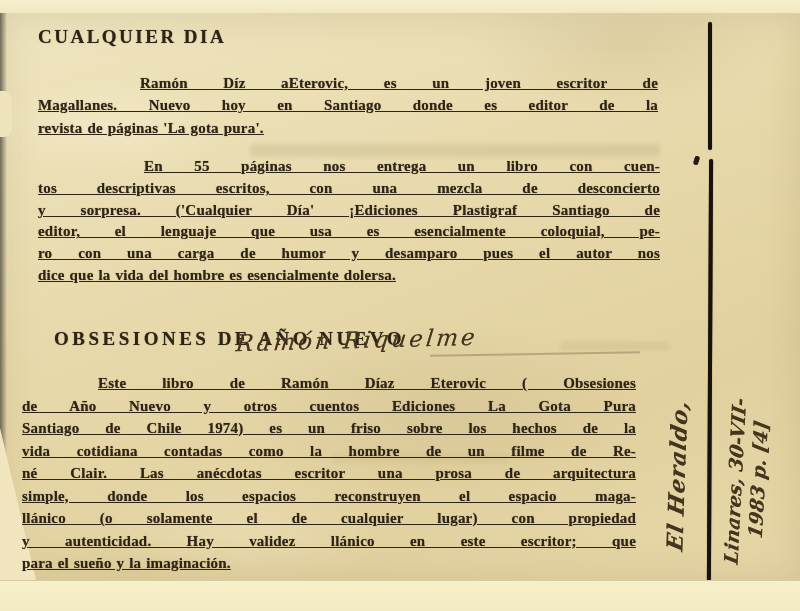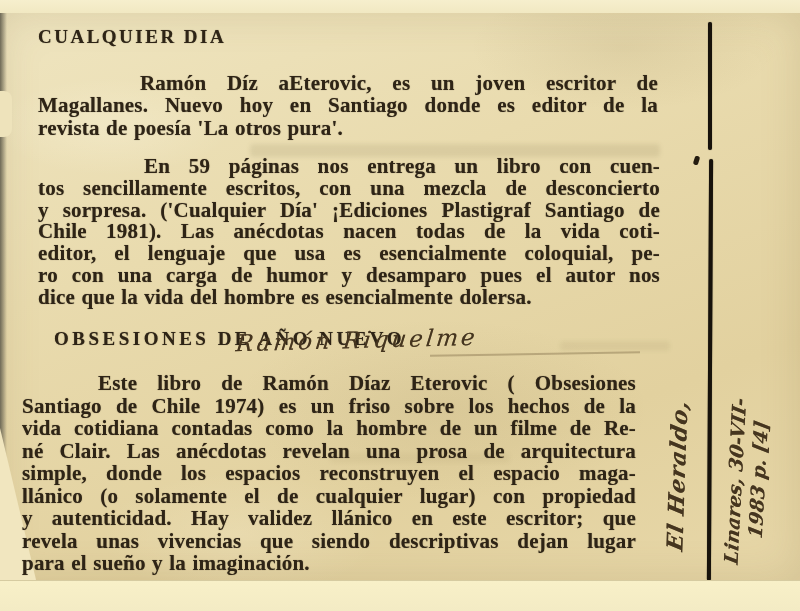--- a/index.html
+++ b/index.html
@@ -31,21 +31,21 @@
   
   .smudge{position:absolute;background:rgba(92,76,42,.10);filter:blur(2px);border-radius:4px;}
   .smudge.s1{left:250px;top:131px;width:410px;height:13px;}
   .smudge.s2{left:560px;top:328px;width:110px;height:10px;opacity:.7;}
   .smudge.s3{left:330px;top:440px;width:180px;height:10px;opacity:.5;}
 
   
   .ink{color:#2e2416;font-weight:700;text-shadow:0 0 1px rgba(46,36,22,.55);}
   .headline{position:absolute;font-size:19px;letter-spacing:2.5px;white-space:nowrap;}
   .h2{letter-spacing:3.5px;}
-  .para{position:absolute;font-size:21px;letter-spacing:.2px;word-spacing:1px;}
+  .para{position:absolute;font-size:15px;letter-spacing:.2px;word-spacing:1px;text-decoration:underline;}
   .tline{text-align:justify;text-align-last:justify;line-height:21.8px;}
   .tline.lastline{text-align-last:left;}
   .para .tline:first-child{padding-left:var(--indent,0px);box-sizing:border-box;}
   .p1 .tline{line-height:22.4px;}
   .p3 .tline{line-height:22.5px;}
 
   
   .rule{position:absolute;width:4px;background:#17120b;border-radius:2px;box-shadow:0 0 1px rgba(23,18,11,.7);}
   .rule.seg1{left:708px;top:9px;height:128px;}
   .rule.seg2{left:708px;top:146px;height:422px;transform:rotate(.3deg);}
@@ -83,47 +83,46 @@
     <div class="rule seg1"></div>
     <div class="rule seg2"></div>
     <div class="rule-tick"></div>
   </div>
 
   <div class="headline ink" style="left:38px;top:26px;">CUALQUIER DIA</div>
 
   <div class="para ink p1" style="left:38px;top:72px;width:620px;--indent:102px;">
       <div class="tline">Ramón Díz aEterovic, es un joven escritor de</div>
       <div class="tline">Magallanes. Nuevo hoy en Santiago donde es editor de la</div>
-      <div class="tline lastline">revista de poesía 'La otros pura'.</div>
+      <div class="tline lastline">revista de páginas 'La gota pura'.</div>
     </div>
 
   <div class="para ink" style="left:38px;top:156px;width:622px;--indent:106px;">
-      <div class="tline">En 59 páginas nos entrega un libro con cuen-</div>
-      <div class="tline">tos sencillamente escritos, con una mezcla de desconcierto</div>
+      <div class="tline">En 55 páginas nos entrega un libro con cuen-</div>
+      <div class="tline">tos descriptivas escritos, con una mezcla de desconcierto</div>
       <div class="tline">y sorpresa. ('Cualquier Día' ¡Ediciones Plastigraf Santiago de</div>
-      <div class="tline">Chile 1981). Las anécdotas nacen todas de la vida coti-</div>
       <div class="tline">editor, el lenguaje que usa es esencialmente coloquial, pe-</div>
       <div class="tline">ro con una carga de humor y desamparo pues el autor nos</div>
       <div class="tline lastline">dice que la vida del hombre es esencialmente dolersa.</div>
     </div>
 
   <div class="headline ink h2" style="left:54px;top:328px;">OBSESIONES DE AÑO NUEVO</div>
 
   <div class="reviewer pen">Ramón Riquelme</div>
   <div class="reviewer-underline"></div>
 
   <div class="para ink p3" style="left:22px;top:372px;width:614px;--indent:76px;">
       <div class="tline">Este libro de Ramón Díaz Eterovic ( Obsesiones</div>
+      <div class="tline">de Año Nuevo y otros cuentos Ediciones La Gota Pura</div>
       <div class="tline">Santiago de Chile 1974) es un friso sobre los hechos de la</div>
       <div class="tline">vida cotidiana contadas como la hombre de un filme de Re-</div>
-      <div class="tline">né Clair. Las anécdotas revelan una prosa de arquitectura</div>
+      <div class="tline">né Clair. Las anécdotas escritor una prosa de arquitectura</div>
       <div class="tline">simple, donde los espacios reconstruyen el espacio maga-</div>
       <div class="tline">llánico (o solamente el de cualquier lugar) con propiedad</div>
       <div class="tline">y autenticidad. Hay validez llánico en este escritor; que</div>
-      <div class="tline">revela unas vivencias que siendo descriptivas dejan lugar</div>
       <div class="tline lastline">para el sueño y la imaginación.</div>
     </div>
 
   <div class="margin-note mn-heraldo pen">El Heraldo,</div>
 
   <div class="margin-note mn-right pen">
     <div>Linares, 30-VII-</div>
     <div class="mn-line2">1983  p. [4]</div>
   </div>
 

